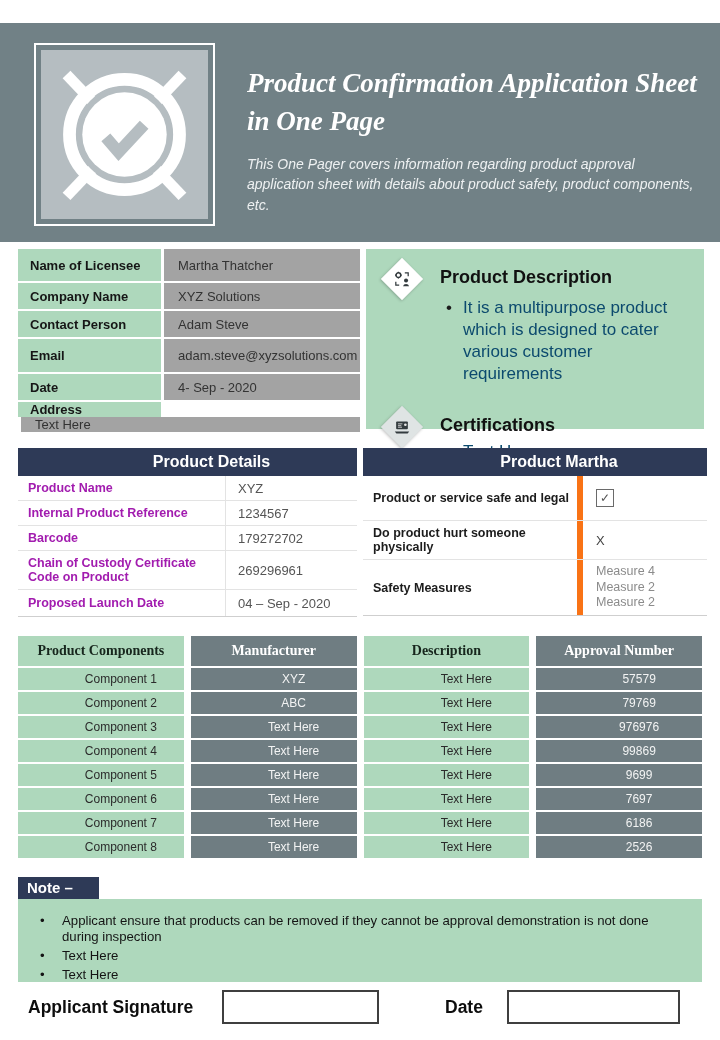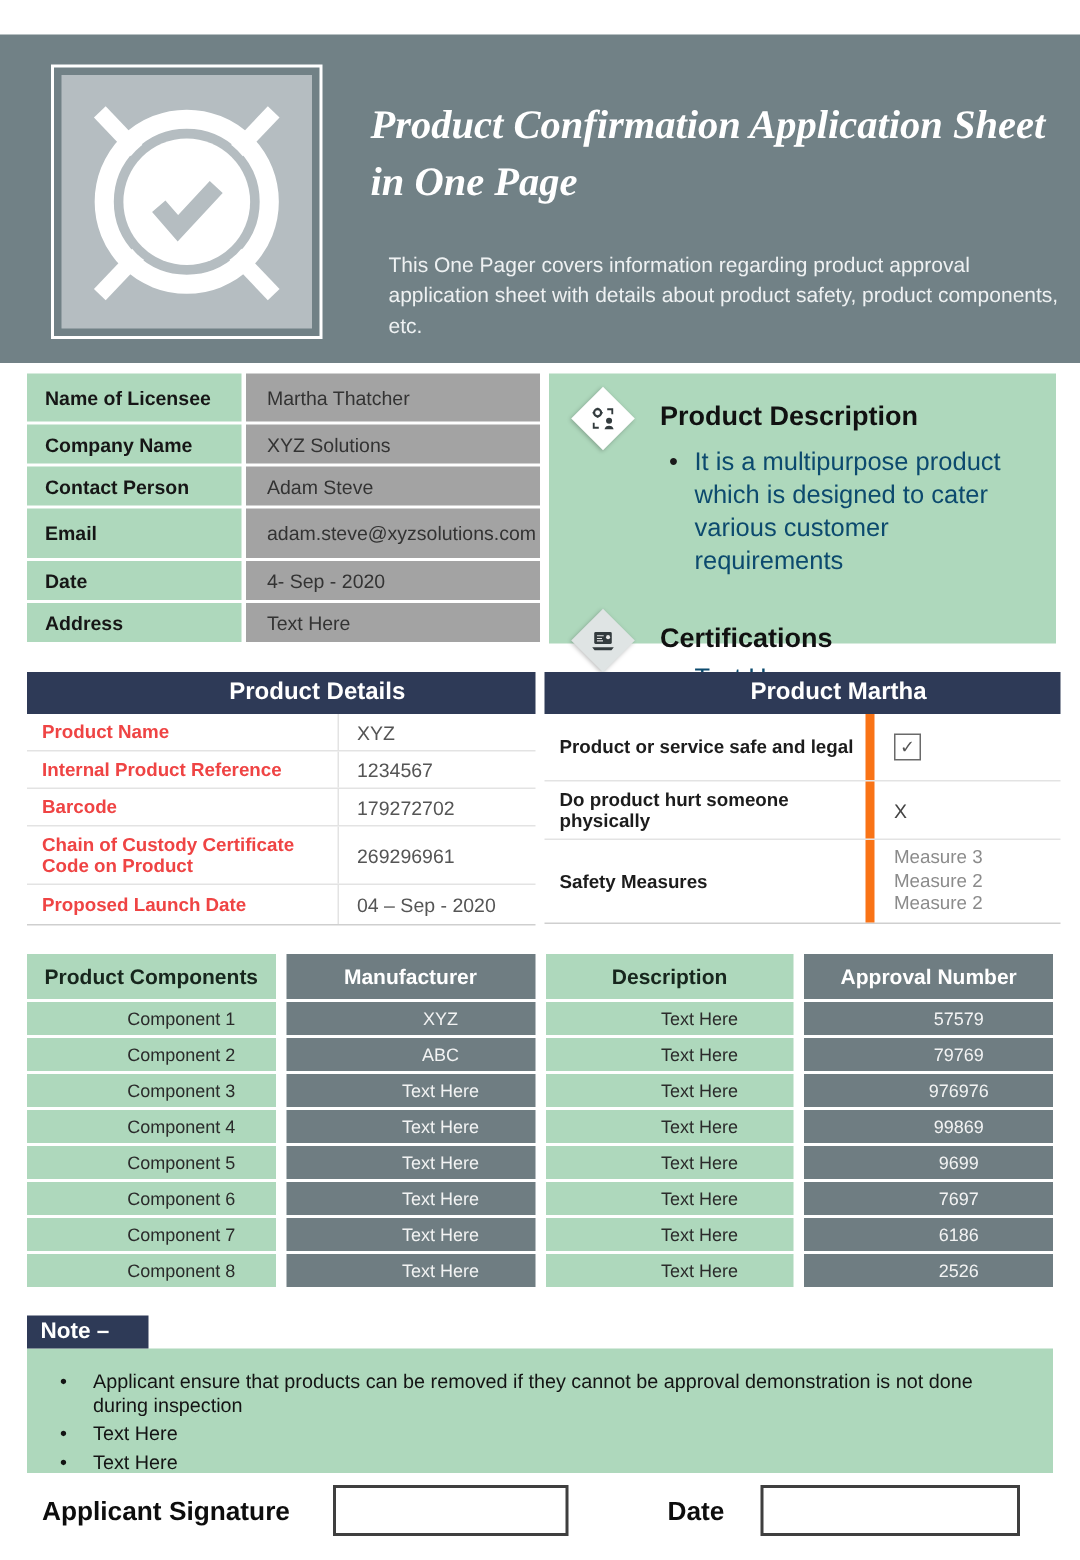--- a/index.html
+++ b/index.html
@@ -8,29 +8,29 @@
 
   
   .hero{position:absolute;left:0;top:23px;width:720px;height:219px;background:#718186;}
   .logo-frame{position:absolute;left:34px;top:20px;width:181px;height:183px;
               border:2px solid #ffffff;box-sizing:border-box;padding:5px;}
   .logo-box{width:100%;height:100%;background:#b5bdc1;}
   .logo-box svg{display:block;width:100%;height:100%;}
   .hero-title{position:absolute;left:247px;top:42px;width:450px;margin:0;
               font-family:"Liberation Serif", serif;font-style:italic;font-weight:700;
               font-size:27px;line-height:1.4;color:#ffffff;}
-  .hero-sub{position:absolute;left:247px;top:131px;width:460px;margin:12px;
-            font-size:14px;line-height:1.45;color:#eef1f2;}
+  .hero-sub{position:absolute;left:247px;top:131px;width:460px;margin:0;
+            font-style:italic;font-size:14px;line-height:1.45;color:#eef1f2;}
 
   
   .licensee{position:absolute;left:18px;top:249px;width:342px;}
   .li-row{display:flex;margin-bottom:2px;}
   .li-row:nth-child(1){height:32px;} .li-row:nth-child(2){height:26px;}
   .li-row:nth-child(3){height:26px;} .li-row:nth-child(4){height:33px;}
-  .li-row:nth-child(5){height:26px;} .li-row:nth-child(6){height:26px;}
+  .li-row:nth-child(5){height:26px;} .li-row:nth-child(6){height:26px;flex-direction:column;}
   .li-label{width:131px;background:#aed8bc;display:flex;align-items:center;
             padding-left:12px;font-weight:700;font-size:13px;color:#161616;}
   .li-value{flex:1;margin-left:3px;background:#a3a3a3;display:flex;align-items:center;
             padding-left:14px;font-size:13px;color:#333;}
 
   
   .info-panel{position:absolute;left:366px;top:249px;width:338px;height:180px;
               background:#aed8bc;box-sizing:border-box;padding:10px 12px;}
   .ip-section{position:relative;margin-bottom:4px;}
   .diamond{position:absolute;left:2px;top:-2px;width:44px;height:44px;}
@@ -49,39 +49,39 @@
 
   
   .tbl-title{height:28px;background:#2e3a57;color:#fff;font-weight:700;font-size:16px;
              display:flex;align-items:center;justify-content:center;padding-left:48px;}
   .details{position:absolute;left:18px;top:448px;width:339px;background:#fff;}
   .dt-row{display:flex;border-bottom:1px solid #e3e3e3;}
   .dt-row:nth-of-type(2){height:24px;} .dt-row:nth-of-type(3){height:24px;}
   .dt-row:nth-of-type(4){height:24px;} .dt-row:nth-of-type(5){height:38px;}
   .dt-row:nth-of-type(6){height:26px;border-bottom:1px solid #cfcfcf;}
   .dt-label{width:197px;border-right:1px solid #e3e3e3;display:flex;align-items:center;
-            padding-left:10px;font-weight:700;font-size:12.5px;line-height:1.15;color:#ef4444;}
+            padding-left:10px;font-weight:700;font-size:12.5px;line-height:1.15;color:#a21caf;}
   .dt-value{flex:1;display:flex;align-items:center;padding-left:12px;font-size:13px;color:#555;}
 
   .safety{position:absolute;left:363px;top:448px;width:344px;background:#fff;}
   .sf-row{display:flex;border-bottom:1px solid #e3e3e3;}
   .sf-row.r1{height:44px;} .sf-row.r2{height:38px;} .sf-row.r3{height:55px;border-bottom:1px solid #cfcfcf;}
   .sf-label{width:204px;border-right:6px solid #f97316;display:flex;align-items:center;
             padding-left:10px;font-weight:700;font-size:12.5px;color:#1c1c1c;}
   .sf-value{flex:1;display:flex;align-items:center;padding-left:13px;font-size:13px;color:#444;}
   .checkbox{width:16px;height:16px;border:1px solid #6a6a6a;display:flex;align-items:center;
             justify-content:center;font-size:12px;color:#555;background:#fff;}
   .measures{display:flex;flex-direction:column;justify-content:center;line-height:1.25;
             font-size:12.5px;color:#8b8b8b;}
 
   
   .components{position:absolute;left:18px;top:636px;width:684px;display:grid;
               grid-template-columns:repeat(4,1fr);column-gap:7px;row-gap:2px;}
   .c-head{height:30px;display:flex;align-items:center;justify-content:center;
-          font-weight:700;font-size:14px;}
+          font-weight:700;font-size:14px;font-family:Liberation Serif, serif;}
   .c-cell{height:22px;display:flex;align-items:center;justify-content:center;font-size:12px;padding-left:40px;}
   .cg{background:#aed8bc;color:#2b2b2b;}
   .cd{background:#6f7d82;color:#f2f3f3;}
   .c-head.cg{color:#17261d;} .c-head.cd{color:#ffffff;}
 
   
   .note-box{position:absolute;left:18px;top:899px;width:684px;height:83px;background:#aed8bc;
             box-sizing:border-box;padding:14px 20px 0 14px;}
   .note-badge{position:absolute;left:18px;top:877px;background:#2e3a57;color:#fff;
               font-weight:700;font-size:15px;padding:2px 26px 3px 9px;}
@@ -217,21 +217,21 @@
       </div>
     </div>
     <div class="sf-row r2">
       <div class="sf-label">Do product hurt someone physically</div>
       <div class="sf-value">X</div>
     </div>
     <div class="sf-row r3">
       <div class="sf-label">Safety Measures</div>
       <div class="sf-value">
         <span class="measures">
-          <span>Measure 3</span>
+          <span>Measure 4</span>
           <span>Measure 2</span>
           <span>Measure 2</span>
         </span>
       </div>
     </div>
   </section>
 
   <section class="components">
     <div class="c-head cg">Product Components</div>
     <div class="c-head cd">Manufacturer</div>

